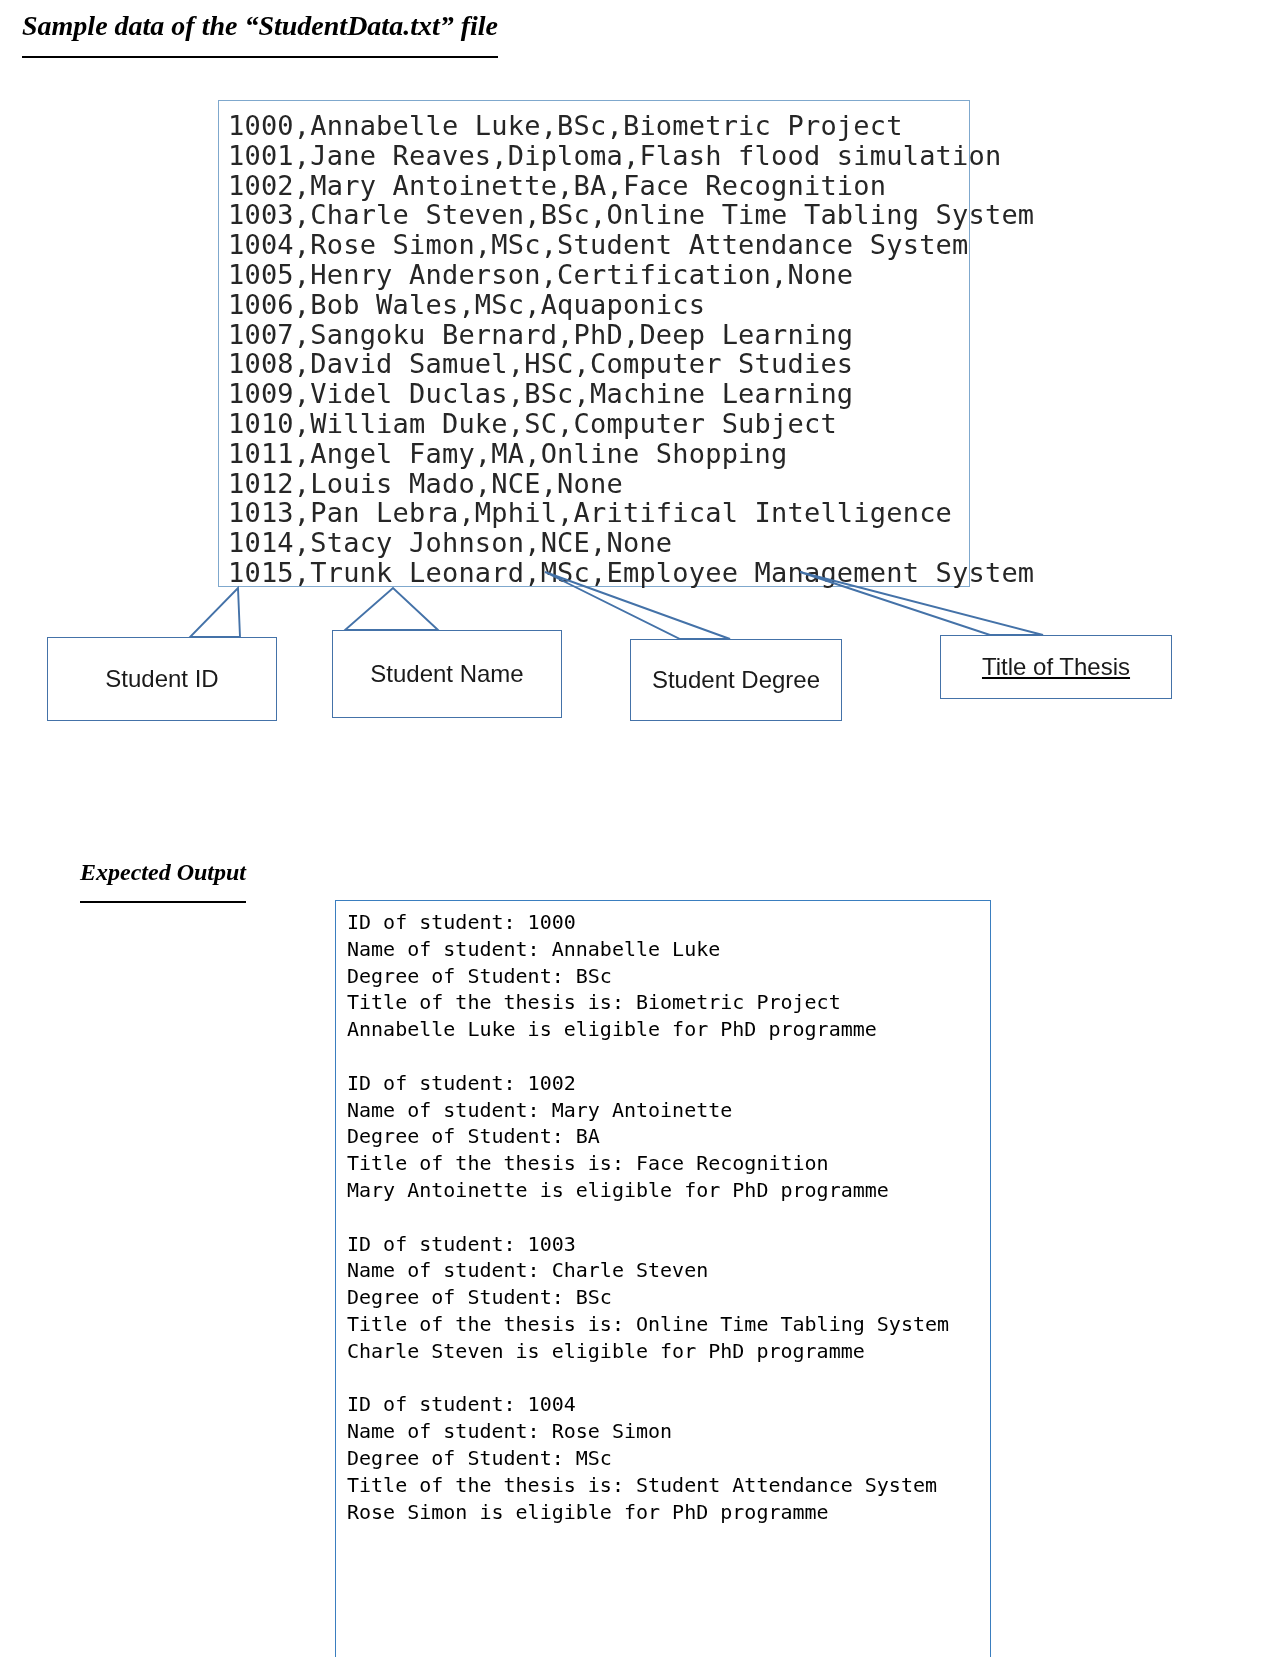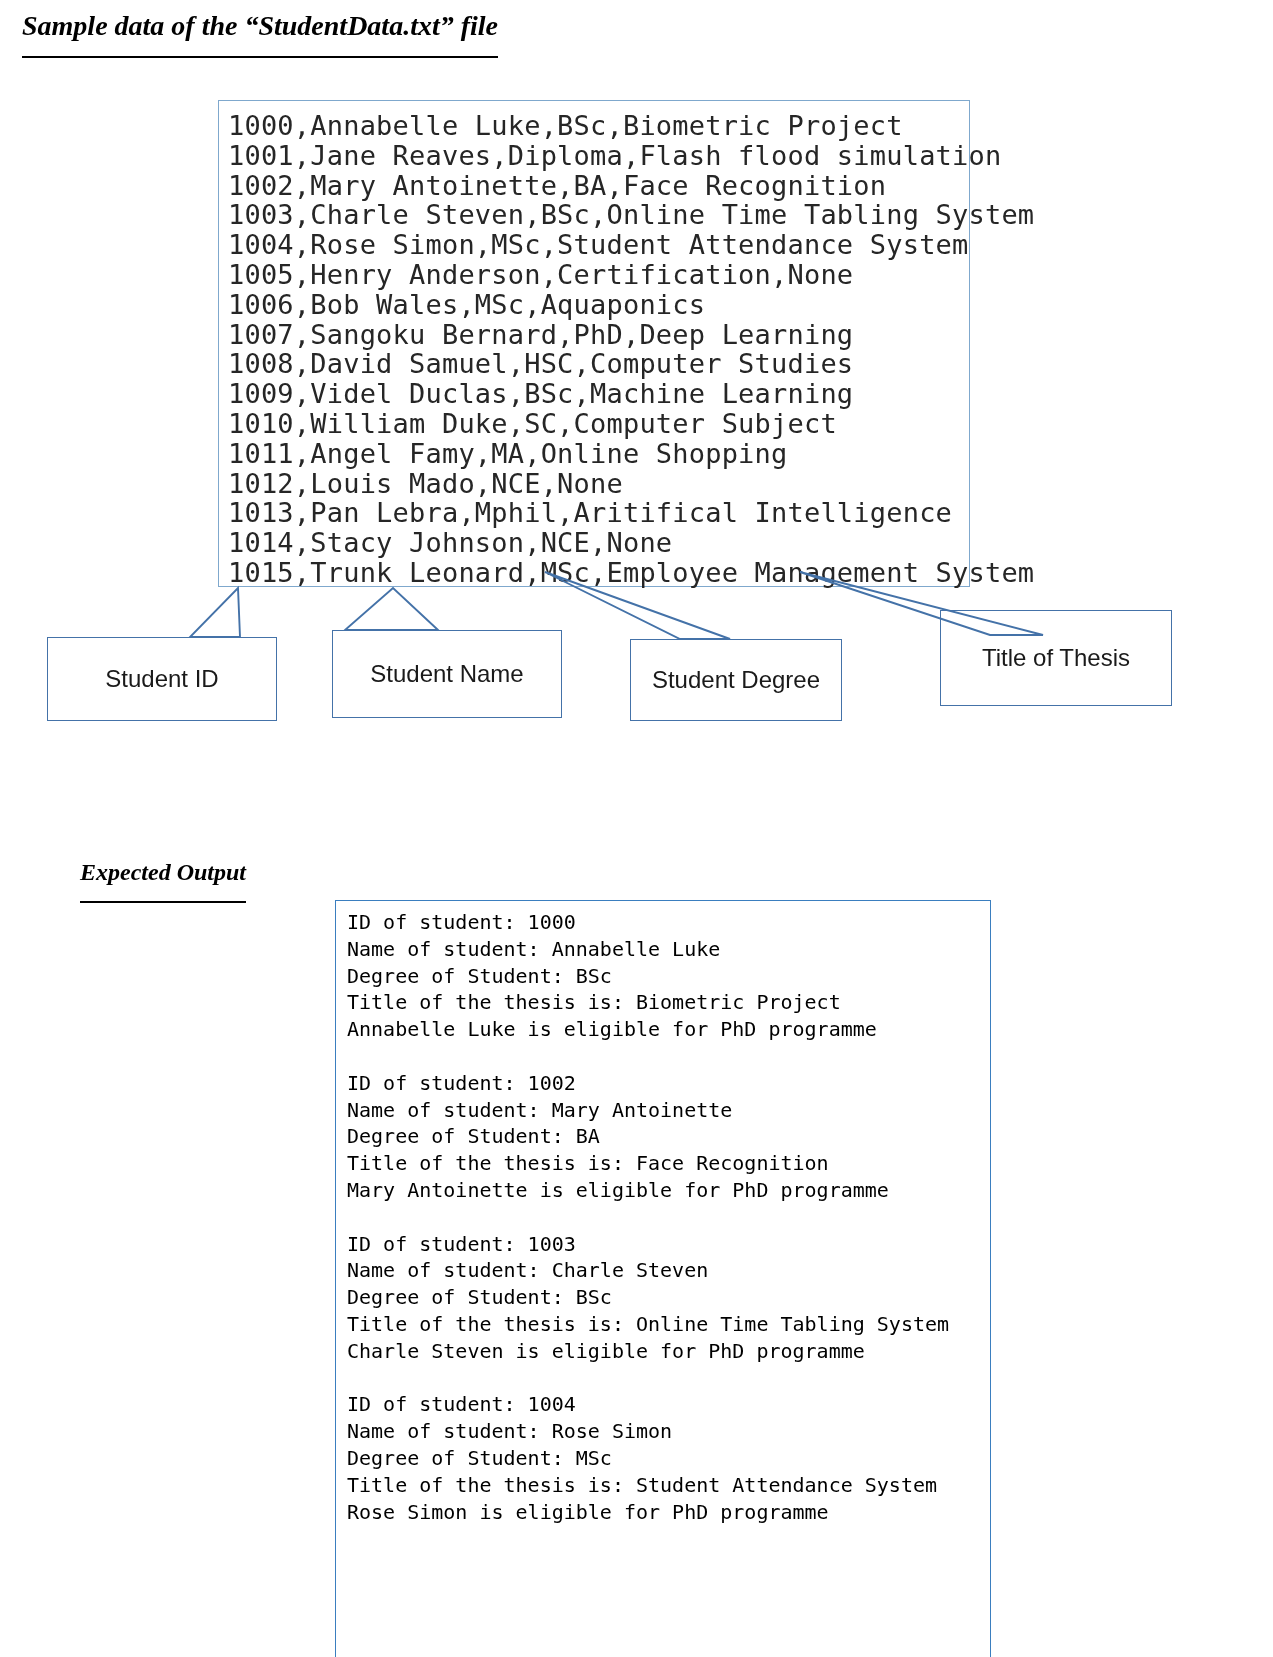--- a/index.html
+++ b/index.html
@@ -75,21 +75,21 @@
   }
   .callout-label {
     font-family: "Liberation Sans", sans-serif;
     font-size: 24px;
     color: #1a1a1a;
     white-space: nowrap;
   }
   #callout-student-id   { left: 47px;  top: 637px; width: 230px; height: 84px; }
   #callout-student-name { left: 332px; top: 630px; width: 230px; height: 88px; }
   #callout-degree       { left: 630px; top: 639px; width: 212px; height: 82px; }
-  #callout-thesis       { left: 940px; top: 610px; width: 232px; height: 96px; }
+  #callout-thesis       { left: 940px; top: 635px; width: 232px; height: 64px; text-decoration: underline; }
 
   
   #leader-svg {
     position: absolute;
     left: 0;
     top: 0;
     width: 1273px;
     height: 1657px;
     pointer-events: none;
   }

